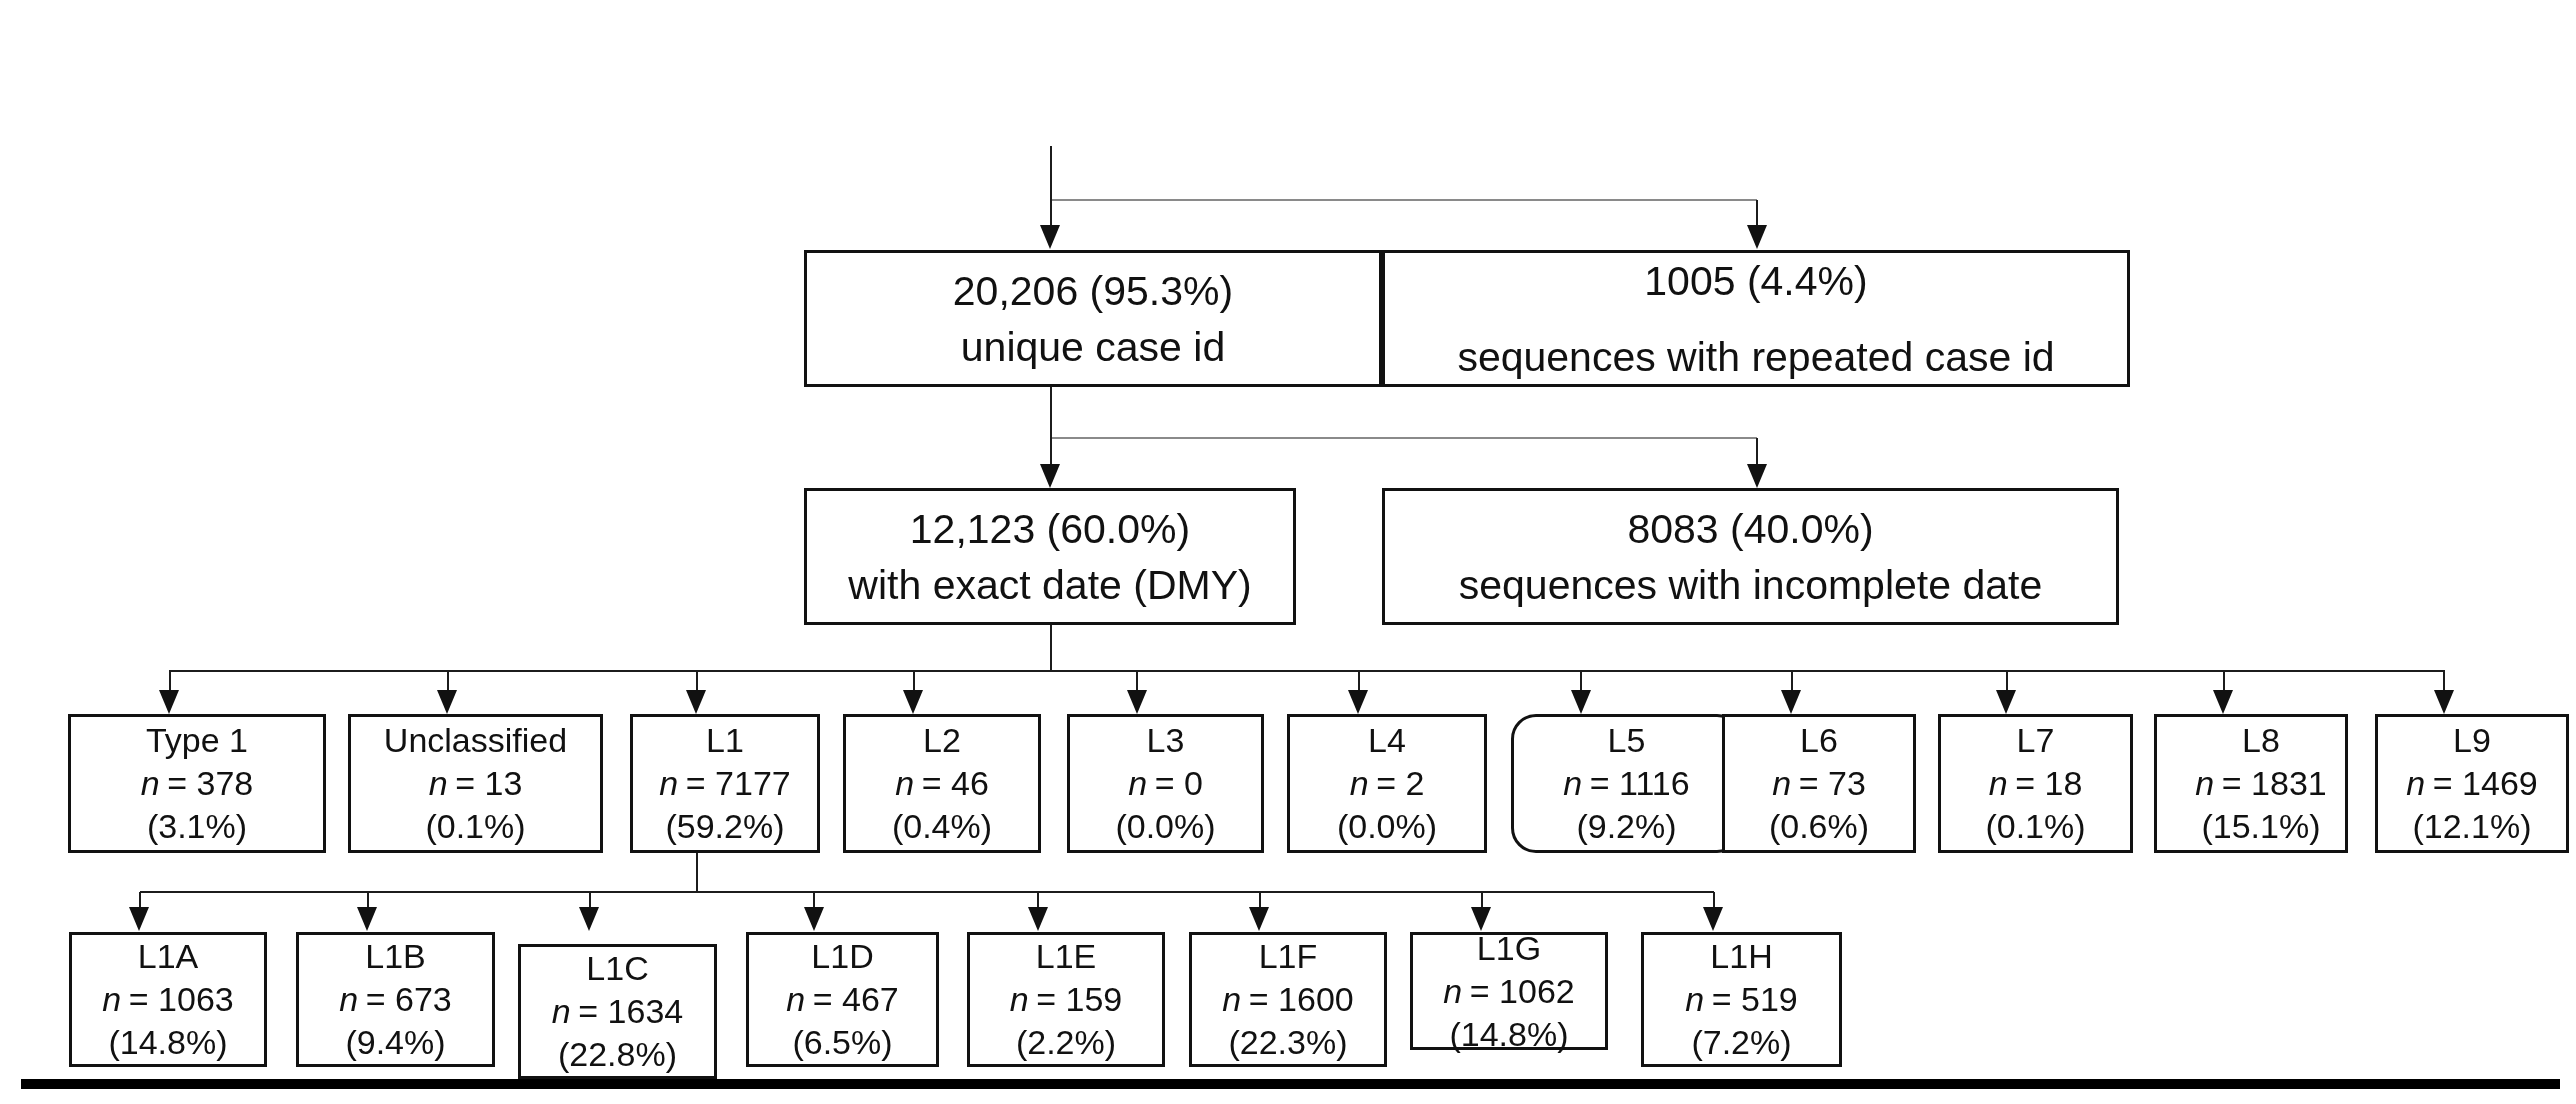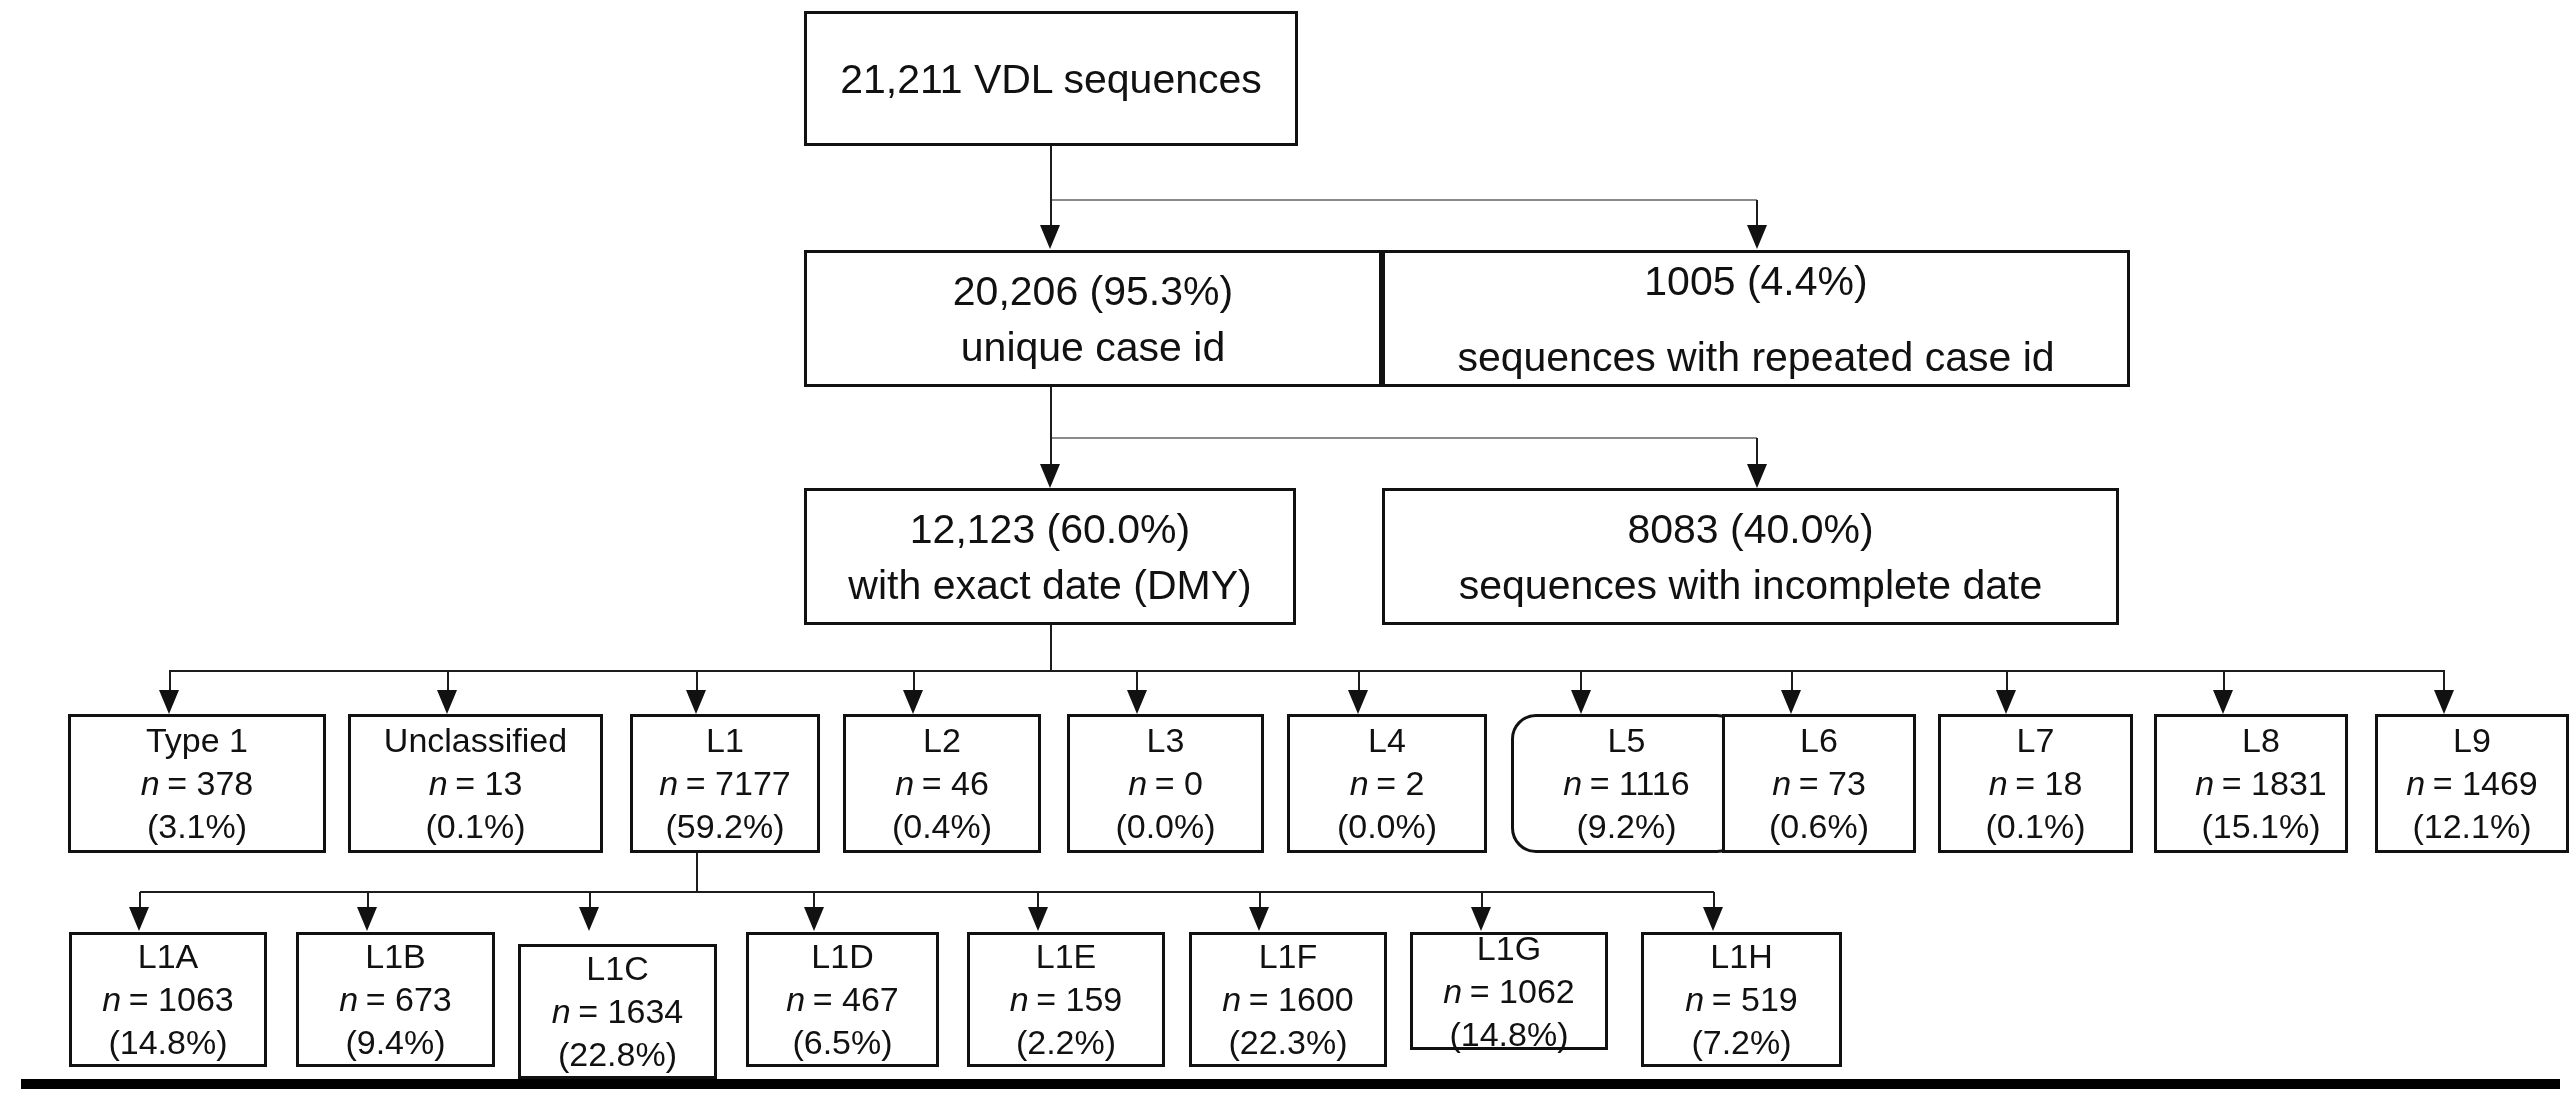--- a/index.html
+++ b/index.html
@@ -73,23 +73,20 @@
     width: 2539px;
     height: 10px;
     background: #000000;
   }
 </style>
 </head>
 <body>
 
 <div id="canvas">
 
-  <div class="node big" style="left:804px; top:11.4px; width:494px; height:135px;">
-    <div>21,211 VDL sequences</div>
-  </div>
 
   <div class="node big" style="left:804px; top:250px; width:578px; height:137px;">
     <div>20,206 (95.3%)</div>
     <div>unique case id</div>
   </div>
   <div class="node big" style="left:1382px; top:250px; width:748px; height:137px;gap:20px;">
     <div>1005 (4.4%)</div>
     <div>sequences with repeated case id</div>
   </div>
 

